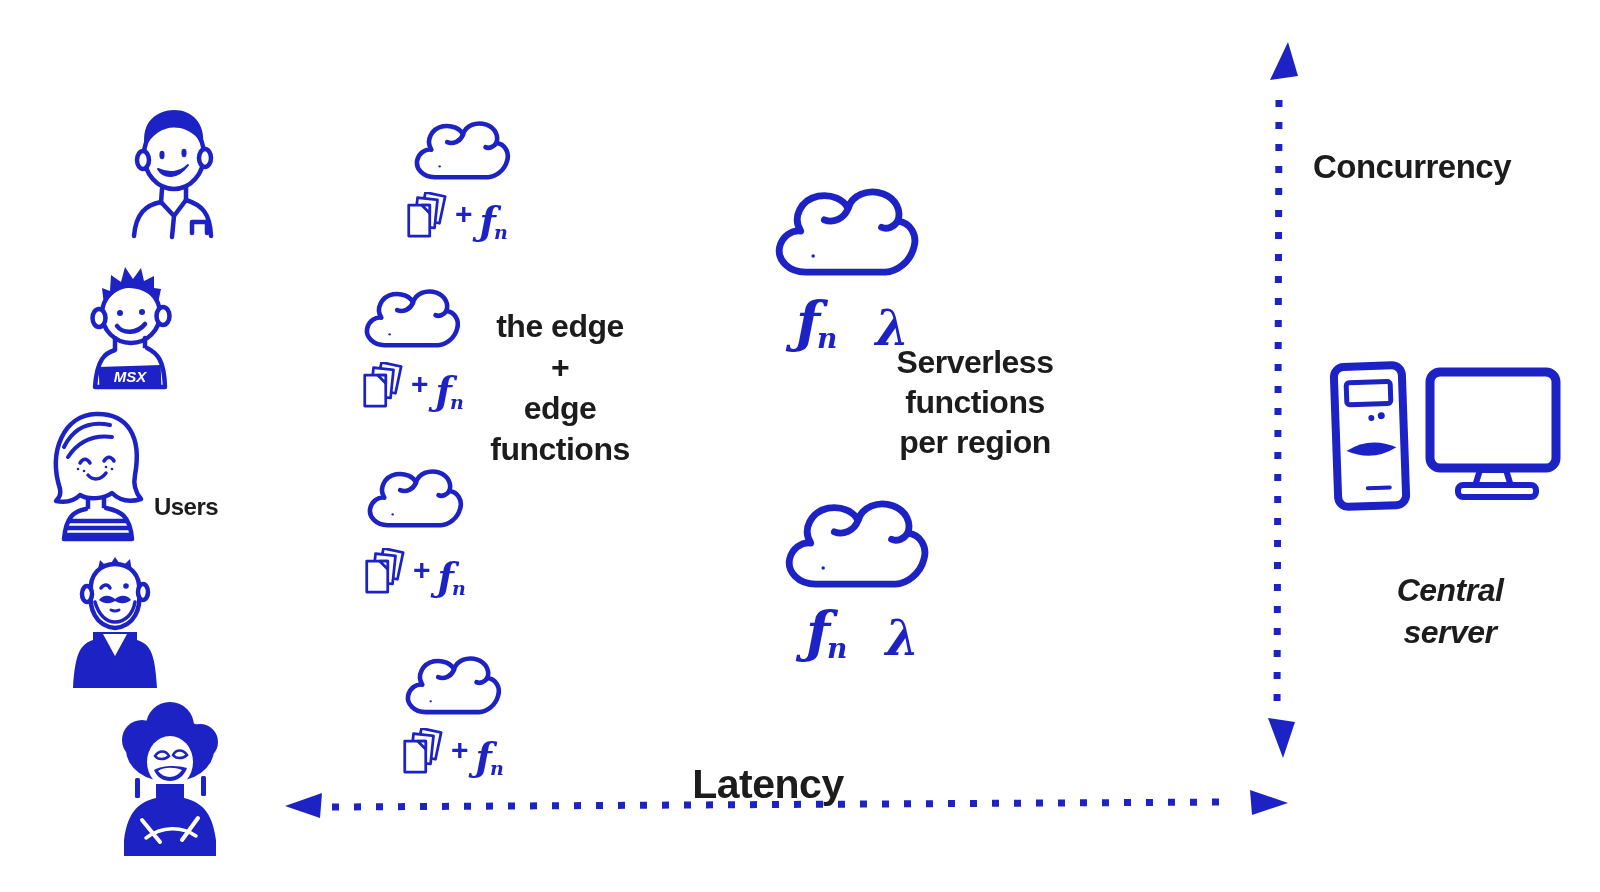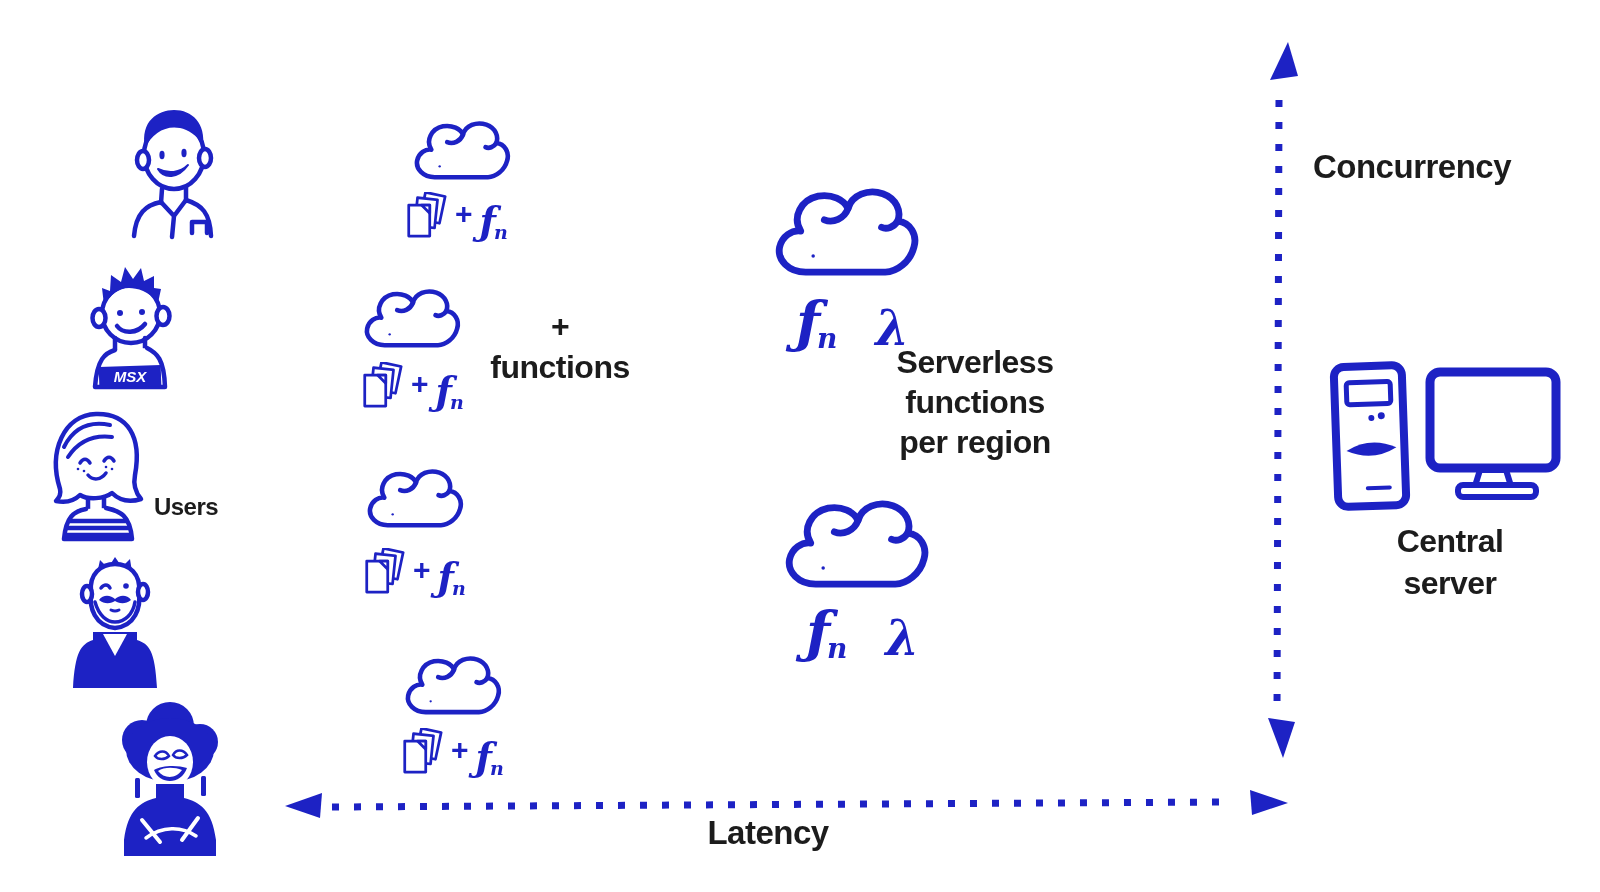--- a/index.html
+++ b/index.html
@@ -189,21 +189,23 @@
     </svg>
   <div class="docfn" style="left:402px;top:726px;">
     <svg class="ink" width="42" height="48">
         <use href="#pages"></use>
       </svg>
     <span class="plus">+</span>
     <span class="fn"><span class="f">ƒ</span><sub>n</sub></span>
   </div>
 
   <div class="label" style="left:448px;top:306px;width:224px;">
+    <div>the edge</div>
     <div>+</div>
+    <div>edge</div>
     <div>functions</div>
   </div>
 
   <svg class="abs ink" style="left:773px;top:185px;" width="150" height="102">
       <use href="#cloud"></use>
     </svg>
   <div class="fnlambda" style="left:796px;top:282px;">
     <span class="fn"><span class="f">ƒ</span><sub>n</sub></span>
     <span class="lambda">λ</span>
   </div>
@@ -231,32 +233,32 @@
       <path d="M24,94 Q48,80 74,92 Q50,106 24,94 Z" fill="currentColor" stroke="none"></path>
       <path d="M44,132 L66,132" stroke-width="4" fill="none"></path>
     </g>
     <g stroke="currentColor" fill="#fff" stroke-linecap="round" stroke-linejoin="round">
       <rect x="108" y="16" width="126" height="96" rx="10" stroke-width="9"></rect>
       <path d="M158,114 L153,130 L189,130 L184,114 Z" stroke-width="6"></path>
       <rect x="136" y="129" width="78" height="12" rx="5" stroke-width="6"></rect>
     </g>
   </svg>
 
-  <div class="label" style="left:1344px;top:520px;width:212px;line-height:42px;">
+  <div class="label" style="left:1344px;top:569px;width:212px;line-height:42px;font-style:italic;">
     <div>Central</div>
     <div>server</div>
   </div>
 
   <svg class="abs ink" style="left:1246px;top:36px;" width="70" height="730" viewBox="0 0 70 730">
     <polygon points="42,6 24,44 52,40" fill="currentColor"></polygon>
     <line x1="33" y1="64" x2="31" y2="676" stroke="currentColor" stroke-width="7" stroke-dasharray="7 15"></line>
     <polygon points="37,722 22,682 49,686" fill="currentColor"></polygon>
   </svg>
   <div class="label" style="left:1292px;top:146px;width:240px;font-size:33px;">Concurrency</div>
 
   <svg class="abs ink" style="left:270px;top:780px;" width="1030" height="50" viewBox="0 0 1030 50">
     <polygon points="15,26 52,13 50,38" fill="currentColor"></polygon>
     <line x1="62" y1="27" x2="955" y2="22" stroke="currentColor" stroke-width="7" stroke-dasharray="7 15"></line>
     <polygon points="1018,23 980,10 982,35" fill="currentColor"></polygon>
   </svg>
-  <div class="label" style="left:683px;top:812px;width:170px;font-size:33px;">Latency</div>
+  <div class="label" style="left:683px;top:764px;width:170px;font-size:41px;">Latency</div>
 
 </div>
 
 </body></html>

